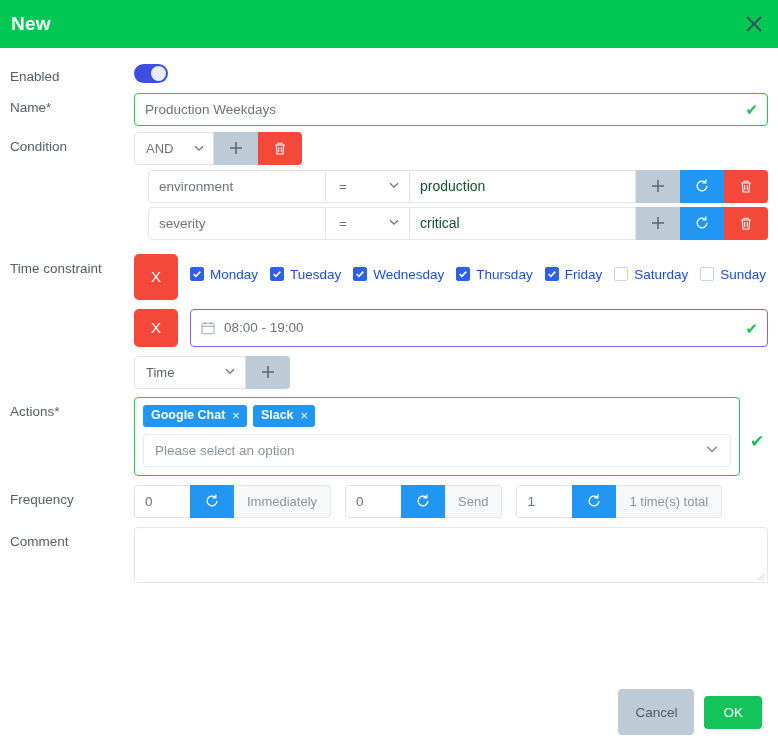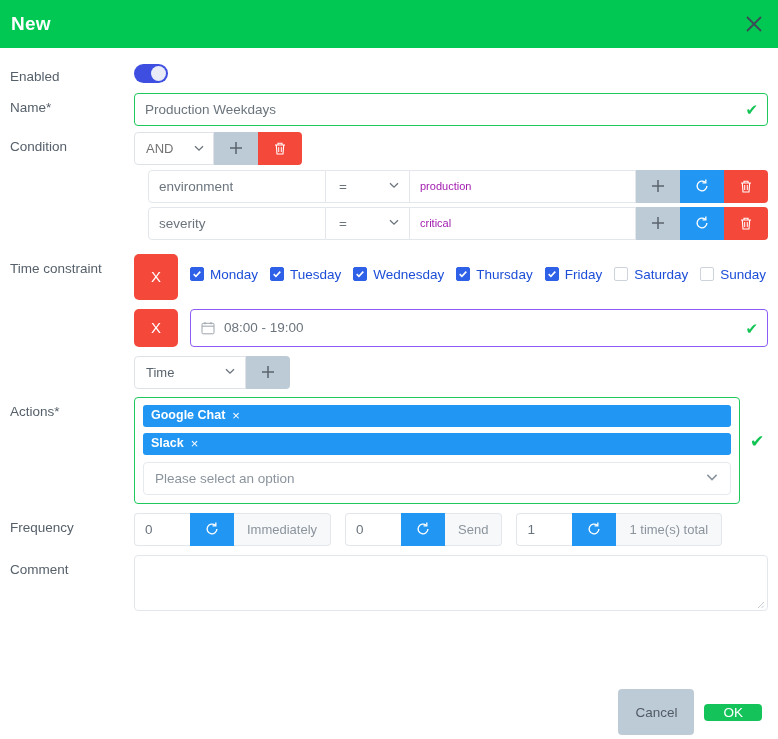--- a/index.html
+++ b/index.html
@@ -148,21 +148,21 @@
     cursor: pointer;
   }
   .cond-val {
     flex: 1 1 auto;
     height: 33px;
     border: 1px solid #e3e7eb;
     border-left: none;
     background: #fff;
     display: flex; align-items: center;
     padding: 0 10px;
-    font-size: 11px; color: #a21caf;
+    font-size: 14px; color: #14532d;
     min-width: 0;
   }
 
   
   .tc-line { display: flex; align-items: flex-start; }
   .btn-x {
     width: 44px; height: 46px;
     background: #f4483b;
     border-radius: 5px;
     color: #fff;
@@ -233,21 +233,21 @@
     align-items: flex-start;
   }
   .actions-box {
     flex: 1 1 auto;
     border: 1px solid #1ec95b;
     border-radius: 4px;
     padding: 7px 8px 8px 8px;
     background: #fff;
     max-width: 606px;
   }
-  .tags { display: flex; gap: 6px; margin-bottom: 7px; flex-direction: column; }
+  .tags { display: flex; gap: 6px; margin-bottom: 7px; }
   .tag {
     background: #2196f3;
     color: #fff;
     font-size: 12.5px;
     font-weight: bold;
     border-radius: 3px;
     padding: 3px 7px 4px 8px;
     display: flex; align-items: center;
     gap: 7px;
     cursor: default;
@@ -373,21 +373,21 @@
     padding: 0 17px;
     font-size: 13.5px;
     font-family: inherit;
     cursor: pointer;
   }
   .btn-ok {
     background: #14c45a;
     color: #fff;
     border: none;
     border-radius: 4px;
-    height: 17px;
+    height: 33px;
     padding: 0 19px;
     font-size: 13.5px;
     font-family: inherit;
     cursor: pointer;
   }
 </style>
 </head>
 <body>
 
 <div class="dialog">

